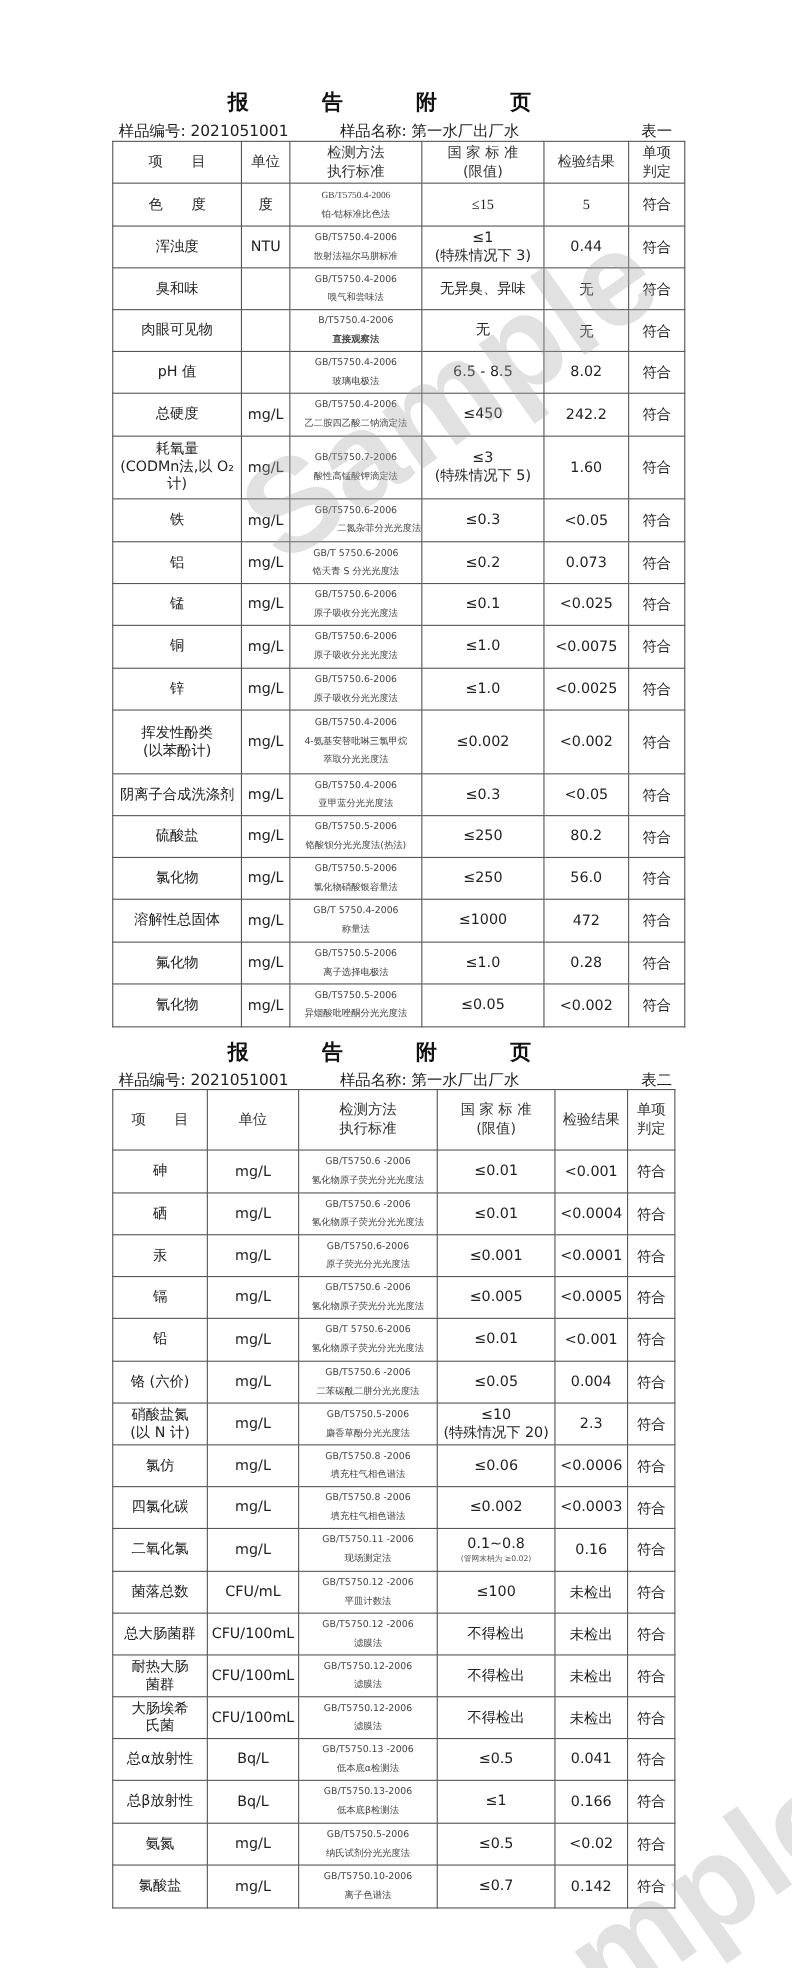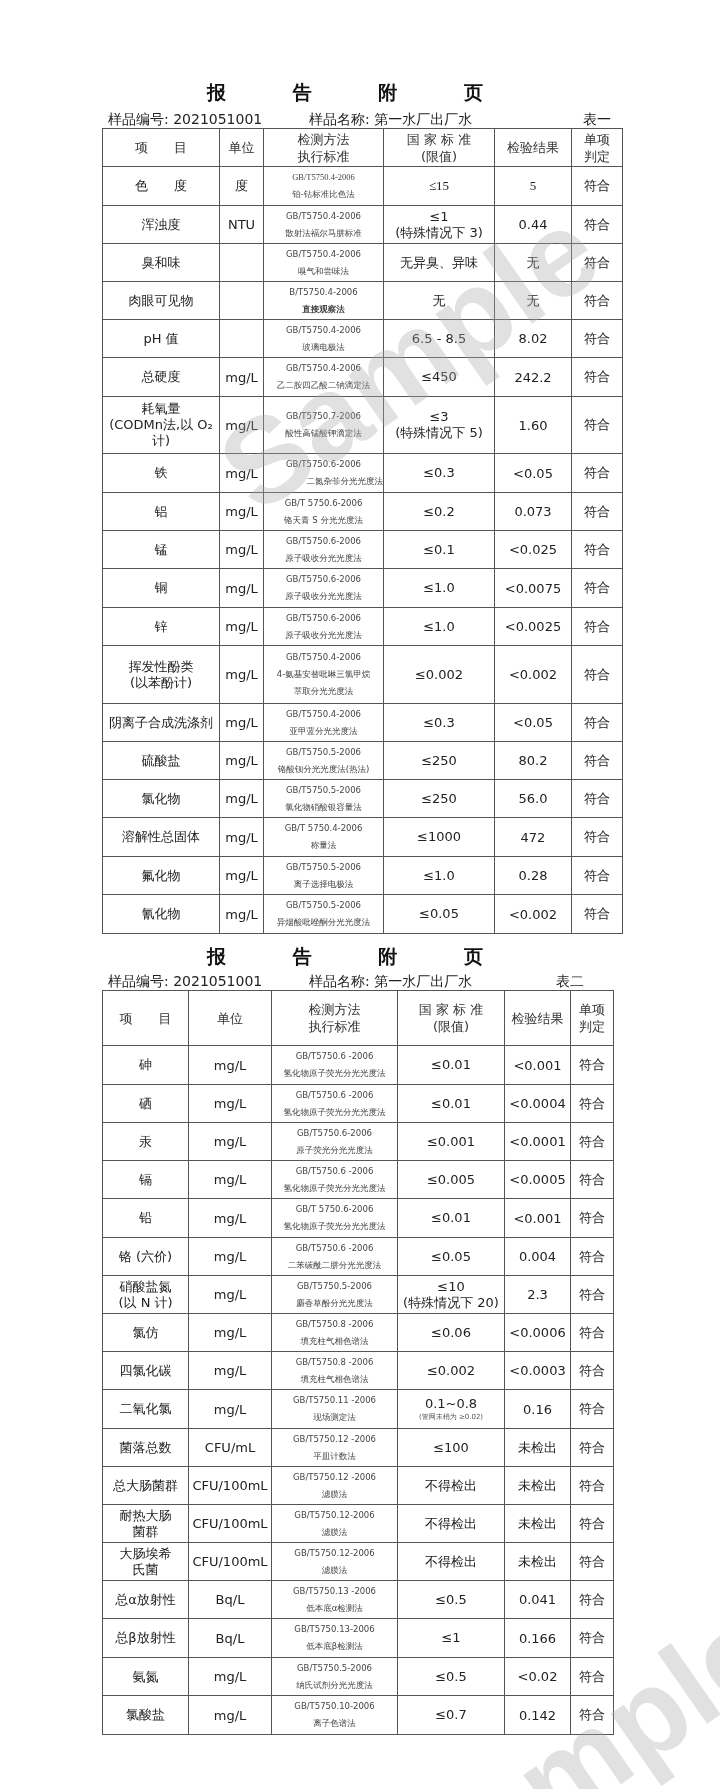--- a/index.html
+++ b/index.html
@@ -268,21 +268,21 @@
         <td class="std"><span style="white-space: pre-line;">≤0.05</span></td>
         <td class="res">&lt;0.002</td>
         <td class="verdict">符合</td>
       </tr>
     </tbody>
 </table>
 
 <div class="title" style="top:944px;">报 告 附 页</div>
 <div class="meta" style="left:108px;top:973px;">样品编号: 2021051001</div>
 <div class="meta" style="left:309px;top:973px;">样品名称: 第一水厂出厂水</div>
-<div class="meta" style="left:556px;top:973px;text-align:right;">表二</div>
+<div class="meta" style="left:583px;top:973px;text-align:right;">表二</div>
 
 <table id="t2" style="left:102px;top:990px;width:511px;">
   <colgroup>
       <col style="width:86px">
       <col style="width:83px">
       <col style="width:126px">
       <col style="width:107px">
       <col style="width:66px">
       <col style="width:43px">
     </colgroup>

